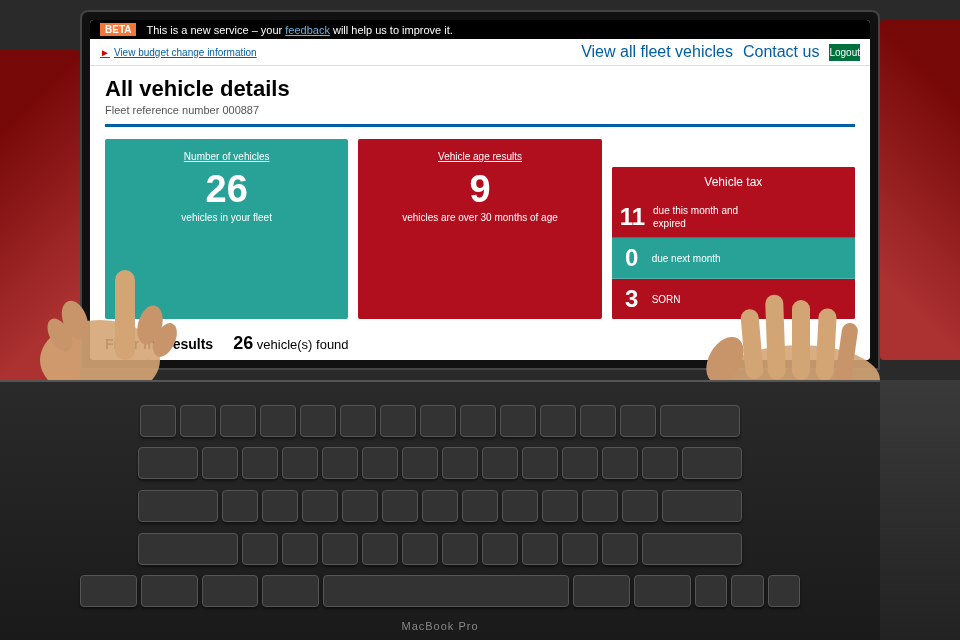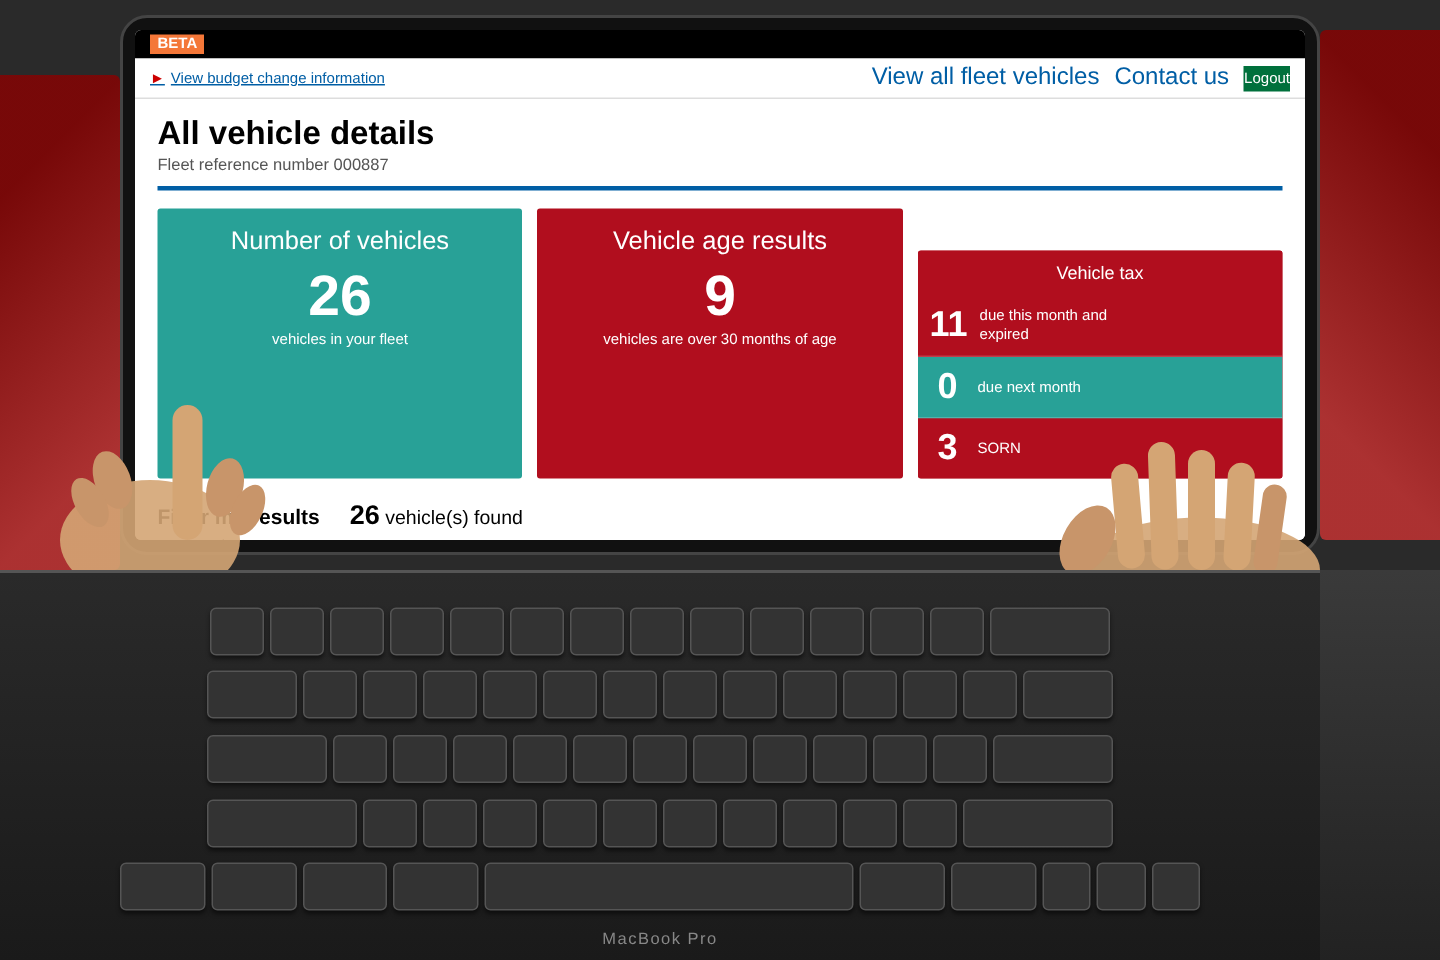--- a/index.html
+++ b/index.html
@@ -237,23 +237,24 @@
     }
 
     .card-tax {
       background: #b10e1e;
       padding: 0;
       overflow: hidden;
       margin-top: 28px;
     }
 
     .card-title {
-      font-size: 17px;
+      font-size: 10px;
       margin-bottom: 8px;
       font-weight: normal;
+      text-decoration: underline;
     }
 
     .card-number {
       font-size: 38px;
       font-weight: bold;
       line-height: 1;
       margin-bottom: 4px;
     }
 
     .card-subtitle {
@@ -373,39 +374,44 @@
       position: absolute;
       bottom: 0;
       left: 0;
       right: 0;
       height: 260px;
       background: linear-gradient(180deg, #3a3a3a 0%, #222 100%);
       z-index: 0;
     }
 
     .keyboard-area { z-index: 2; }
-    .screen-bezel { z-index: 3; border-radius: 18px; }
+    .screen-bezel { z-index: 3; }
     .hands-overlay { z-index: 4; }
     .side-item-left { z-index: 1; }
     .side-item-right { z-index: 1; }
   </style>
 </head>
 <body>
 
 <div class="desk-surface"></div>
 
 <div class="side-item-left"></div>
 <div class="side-item-right"></div>
 
 <div class="screen-bezel">
   <div class="screen">
     <div class="browser-content">
 
       <div class="beta-banner">
         <span class="beta-tag">BETA</span>
+        <span>
+          <span>This is a new service – your</span>
+          <a class="beta-link">feedback</a>
+          <span>will help us to improve it.</span>
+        </span>
       </div>
 
 
       <div class="service-header">
         <div class="budget-info">
           <span class="budget-arrow">►</span>
           <span>View budget change information</span>
         </div>
         <a class="nav-link">View all fleet vehicles</a>
         <a class="nav-link">Contact us</a>

